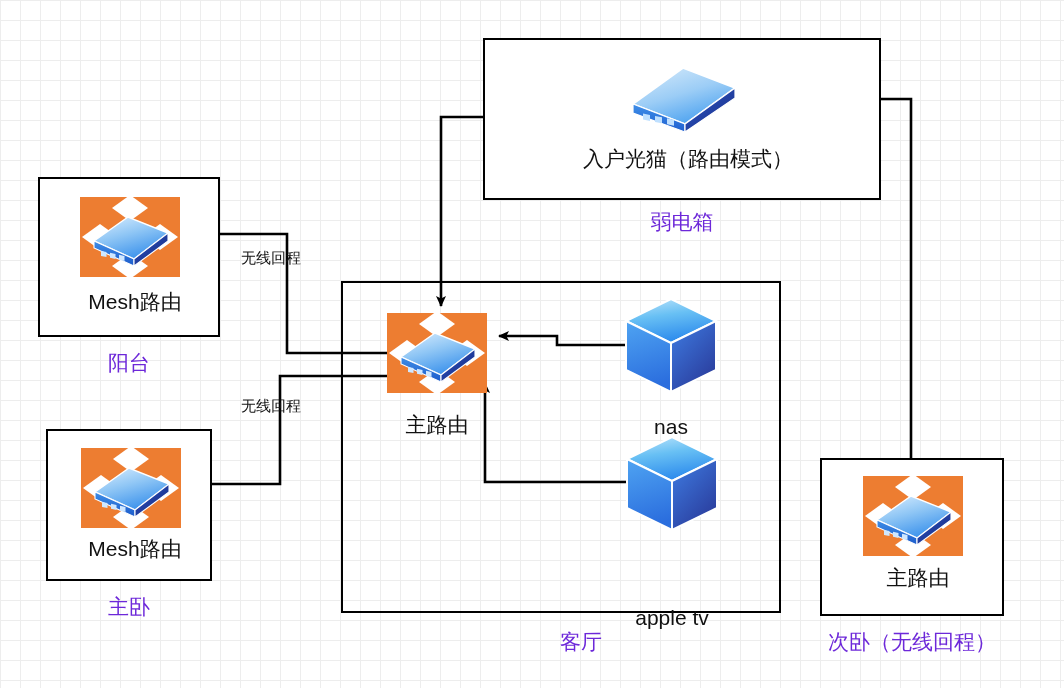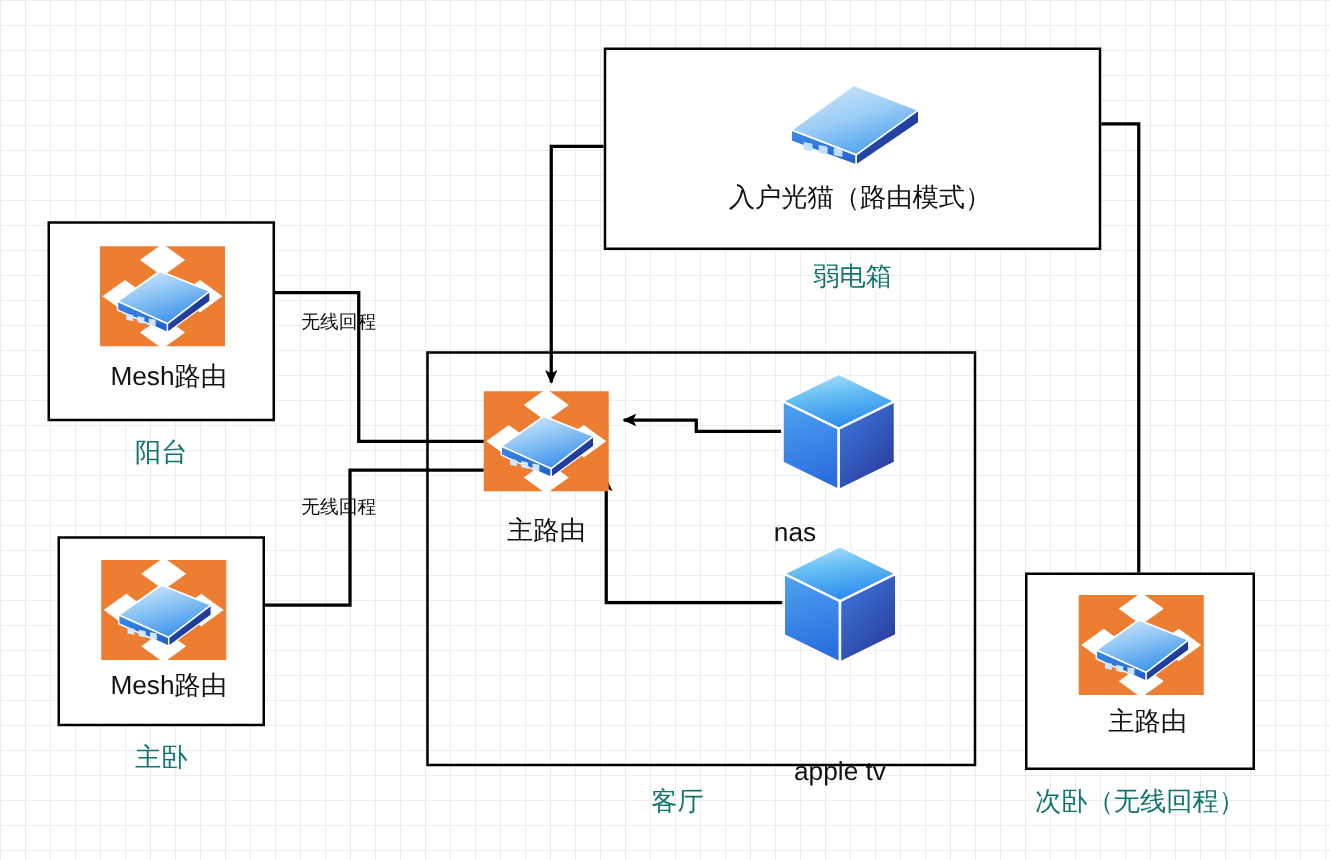--- a/index.html
+++ b/index.html
@@ -33,21 +33,21 @@
     left:12px;right:0;
     text-align:center;
     color:#111111;
     font-size:21px;
     line-height:26px;
     white-space:nowrap;
   }
   .zone-label{
     position:absolute;
     text-align:center;
-    color:#0f766e;
+    color:#6d28d9;
     font-size:21px;
     line-height:26px;
     white-space:nowrap;
   }
   .edge-label{
     position:absolute;
     color:#111111;
     font-size:15px;
     line-height:23px;
     white-space:nowrap;
@@ -247,21 +247,21 @@
       <linearGradient id="cRight1" x1="0" y1="0" x2="0.7" y2="1">
         <stop offset="0" stop-color="#3f7ee4"></stop>
         <stop offset="1" stop-color="#2a3c9c"></stop>
       </linearGradient>
     </defs>
     <polygon points="48,3 93,25 48,47 3,25" fill="url(#cTop1)" stroke="#ffffff" stroke-width="2"></polygon>
     <polygon points="3,25 48,47 48,96 3,74" fill="url(#cLeft1)" stroke="#ffffff" stroke-width="2"></polygon>
     <polygon points="48,47 93,25 93,74 48,96" fill="url(#cRight1)" stroke="#ffffff" stroke-width="2"></polygon>
   </svg>
 </div>
-<div class="node-label" style="left:556px;top:414px;width:160px;">nas</div>
+<div class="node-label" style="left:591px;top:414px;width:160px;">nas</div>
 
 <div class="icon-wrap" style="left:624px;top:434px;width:96px;height:100px;">
   <svg viewBox="0 0 96 100" width="96" height="100">
     <defs>
       <linearGradient id="cTop2" x1="0" y1="0" x2="0.3" y2="1">
         <stop offset="0" stop-color="#bfe5fb"></stop>
         <stop offset="0.45" stop-color="#68c0f4"></stop>
         <stop offset="1" stop-color="#2f8ded"></stop>
       </linearGradient>
       <linearGradient id="cLeft2" x1="0" y1="0" x2="0.2" y2="1">
@@ -273,21 +273,21 @@
         <stop offset="1" stop-color="#2a3c9c"></stop>
       </linearGradient>
     </defs>
     <polygon points="48,3 93,25 48,47 3,25" fill="url(#cTop2)" stroke="#ffffff" stroke-width="2"></polygon>
     <polygon points="3,25 48,47 48,96 3,74" fill="url(#cLeft2)" stroke="#ffffff" stroke-width="2"></polygon>
     <polygon points="48,47 93,25 93,74 48,96" fill="url(#cRight2)" stroke="#ffffff" stroke-width="2"></polygon>
   </svg>
 </div>
 <div class="node-label" style="left:592px;top:605px;width:160px;">apple tv</div>
 
-<div class="zone-label" style="left:322px;top:629px;width:440px;">客厅</div>
+<div class="zone-label" style="left:361px;top:629px;width:440px;">客厅</div>
 
 <div class="node-box" style="left:820px;top:458px;width:184px;height:158px;">
   <div class="icon-wrap" style="left:39px;top:14px;width:104px;height:84px;">
     <svg viewBox="0 0 104 84" width="104" height="84">
       <defs>
         <linearGradient id="mTop4" x1="0" y1="0" x2="0.5" y2="1">
           <stop offset="0" stop-color="#dcefff"></stop>
           <stop offset="0.5" stop-color="#8fc6f5"></stop>
           <stop offset="1" stop-color="#3f94ec"></stop>
         </linearGradient>

